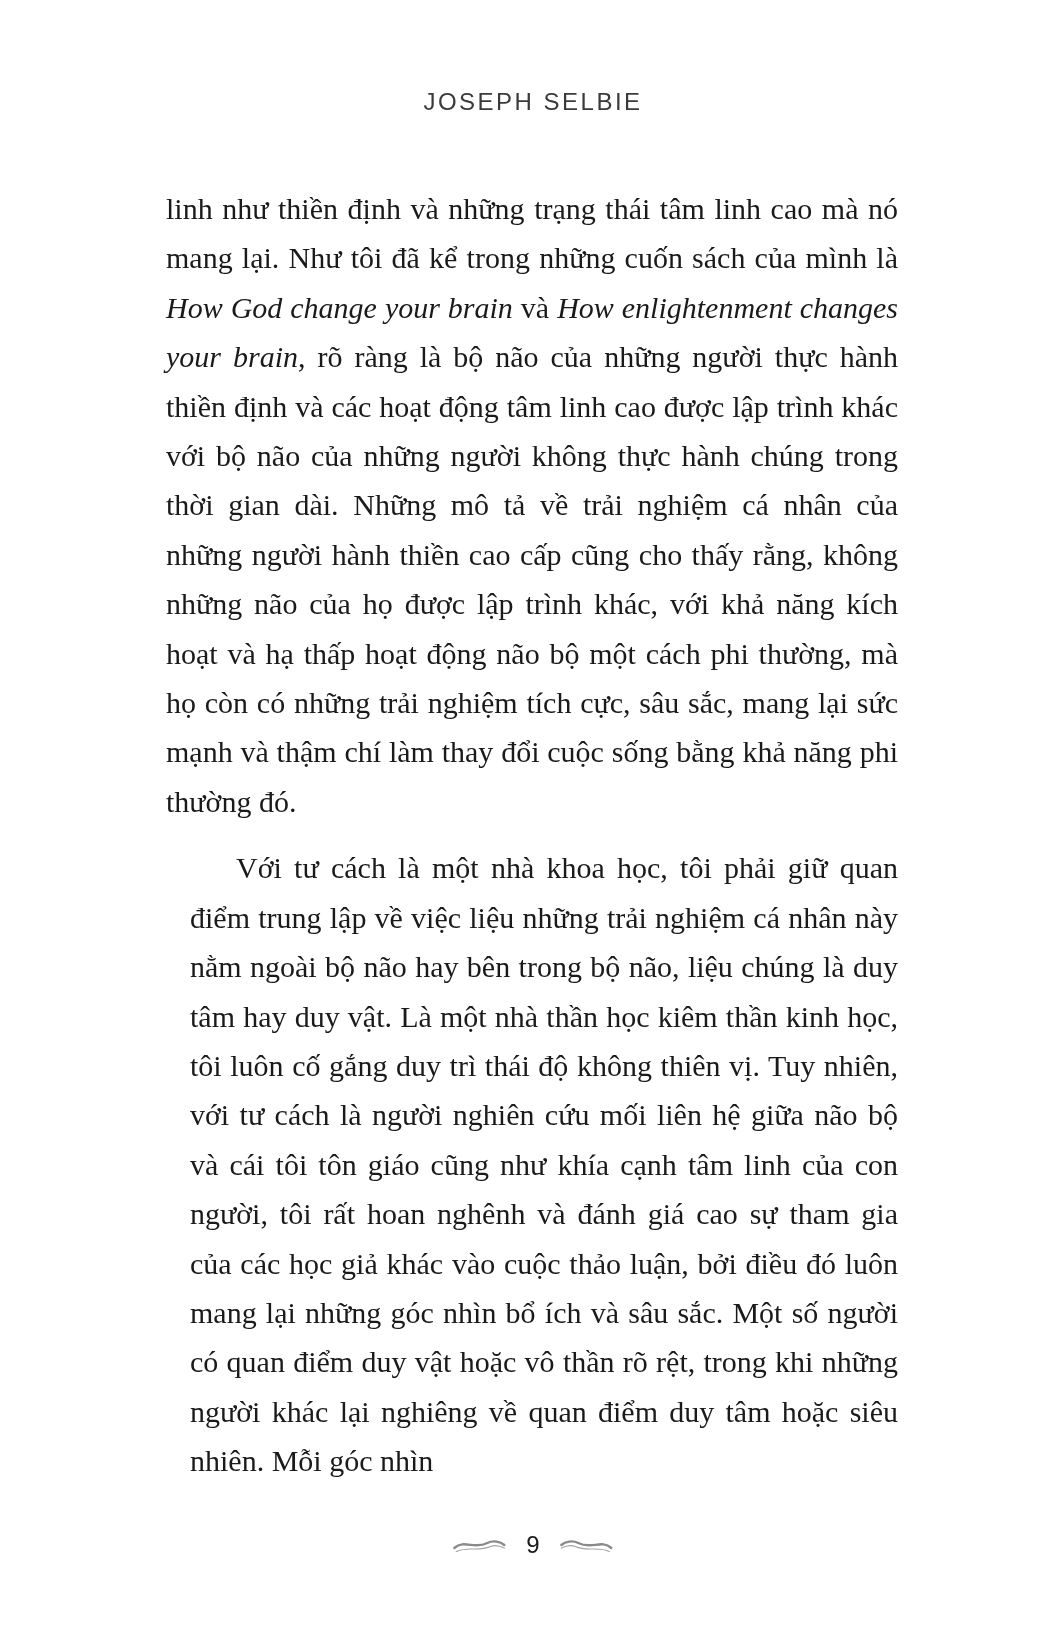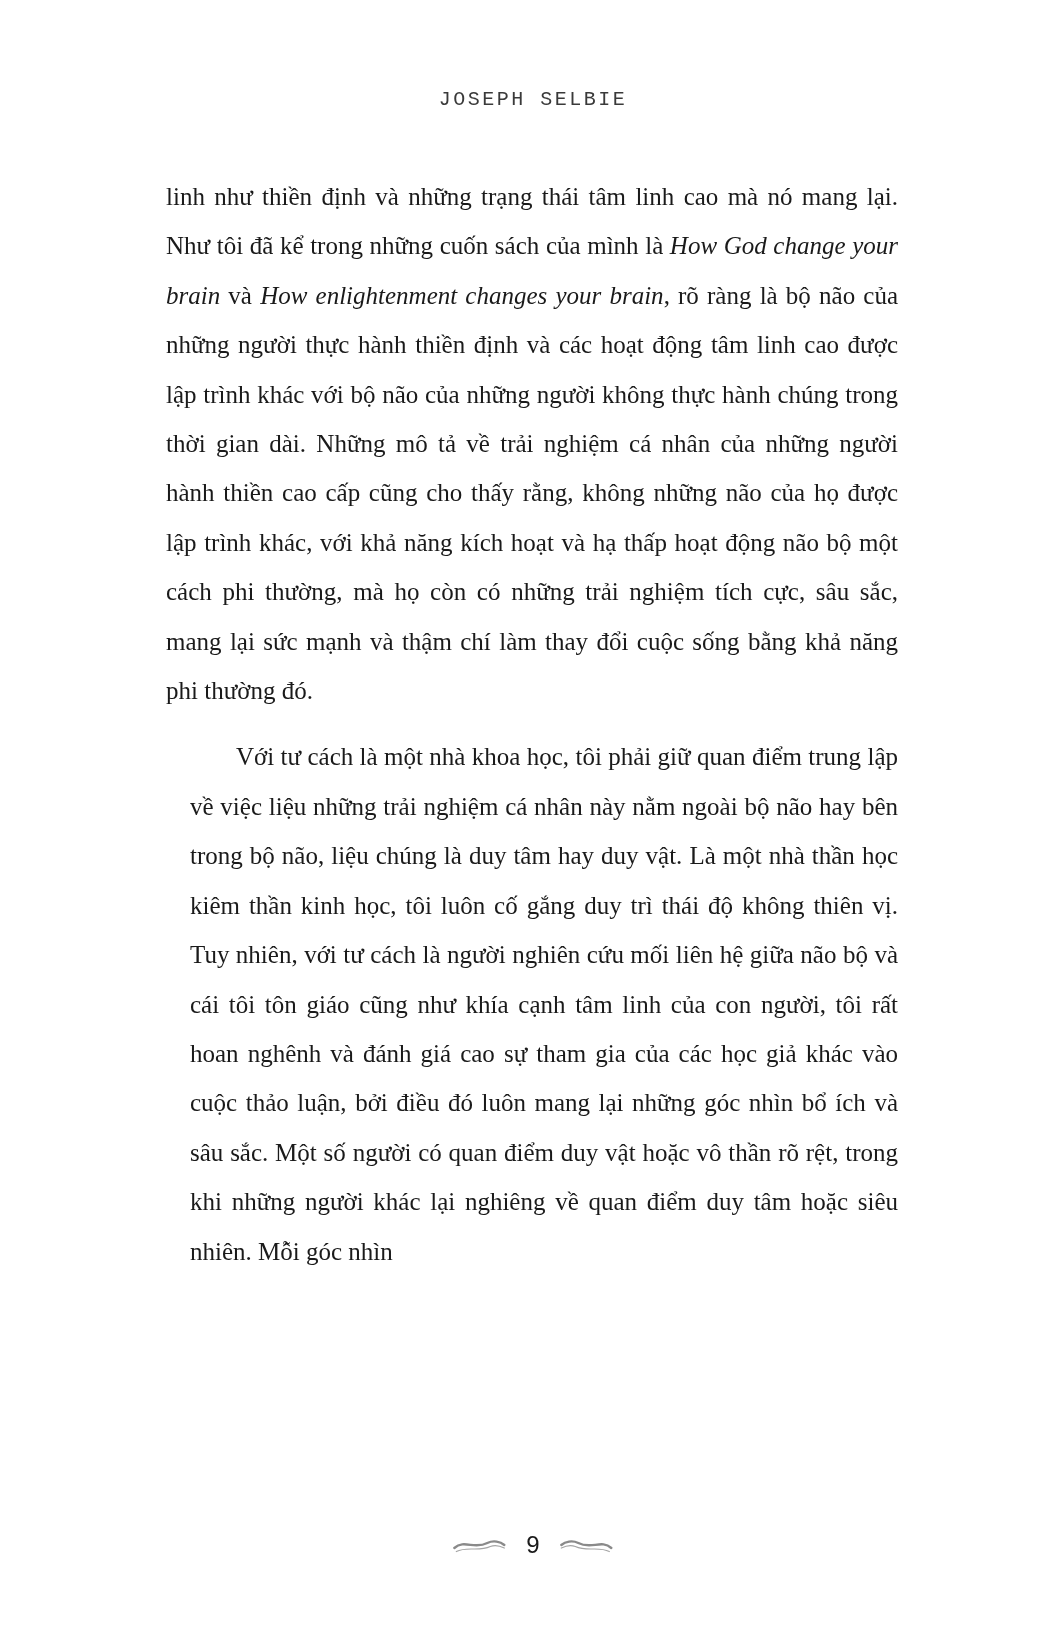--- a/index.html
+++ b/index.html
@@ -17,33 +17,33 @@
   }
   .page {
     position: absolute;
     inset: 0;
   }
   .running-header {
     position: absolute;
     top: 88px;
     left: 533px;
     transform: translateX(-50%);
-    font-family: Liberation Mono, monospace;
-    font-size: 20px;
+    font-family: Liberation Sans, sans-serif;
+    font-size: 24px;
     font-weight: 500;
     letter-spacing: 2.5px;
     color: var(--header-text, #3a3a3a);
     white-space: nowrap;
   }
   .text-block {
     position: absolute;
     left: 166px;
-    top: 172px;
+    top: 184px;
     width: 732px;
-    font-size: 25px;
+    font-size: 30px;
     line-height: 49.4px;
     color: var(--body-text, #1a1a1a);
     text-align: justify;
   }
   .text-block p {
     margin: 0;
   }
   .text-block p.indent {
     text-indent: 46px;
     margin-top: 17px;

